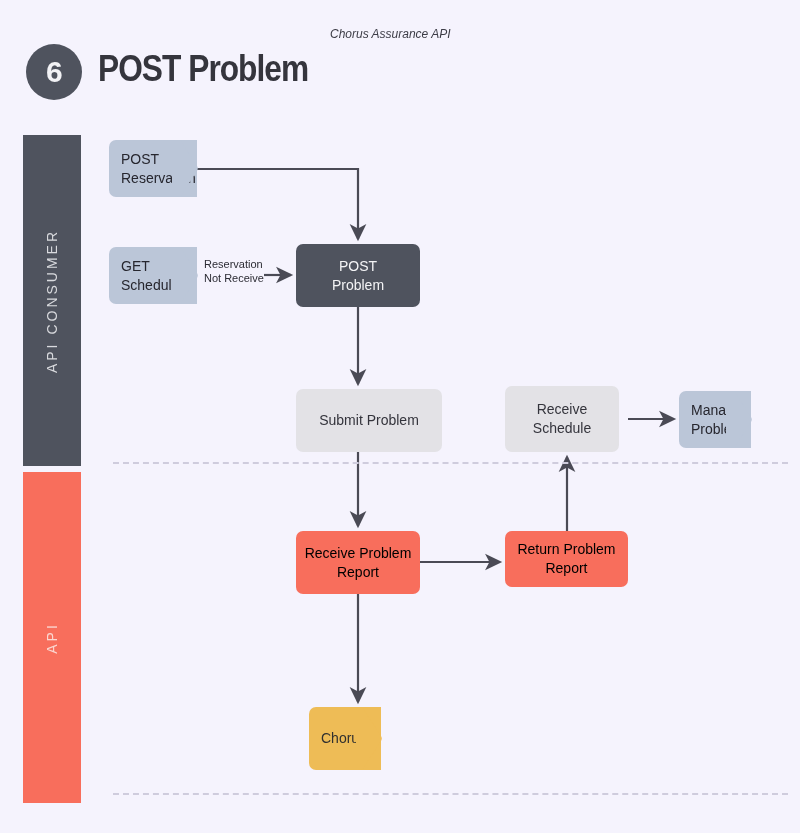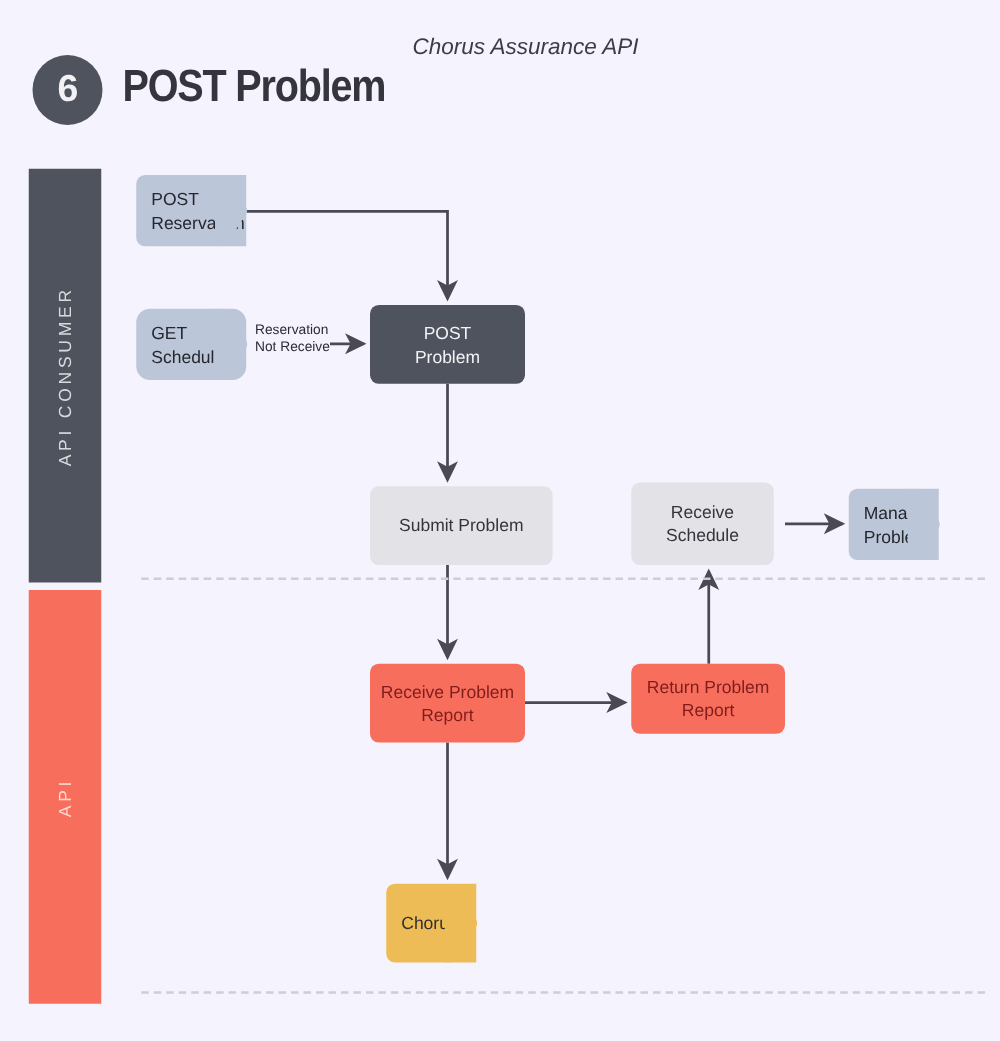--- a/index.html
+++ b/index.html
@@ -51,21 +51,21 @@
     color: #35353d;
     letter-spacing: -1.1px;
     transform: scaleX(0.88);
     transform-origin: left top;
     white-space: nowrap;
   }
   .doc-subtitle {
     position: absolute;
     left: 330px;
     top: 27px;
-    font-size: 18px;
+    font-size: 12px;
     font-style: italic;
     color: #3c3c46;
     white-space: nowrap;
   }
 
   
   .lane-band {
     position: absolute;
     display: flex;
     align-items: center;
@@ -113,21 +113,21 @@
     align-items: center;
     justify-content: center;
     text-align: center;
     border-radius: 7px;
     font-size: 14px;
     line-height: 1.35;
     padding: 4px 8px;
   }
   .node.dark  { background: #4f535e; color: #f4f4f6; }
   .node.grey  { background: #e3e2e6; color: #34343c; }
-  .node.coral { background: #f86e5c; color: #7f1d1d; }
+  .node.coral { background: #f86e5c; color: #000000; }
 
   
   .chev {
     position: absolute;
     box-sizing: border-box;
     display: flex;
     align-items: center;
     text-align: left;
     font-size: 14px;
     line-height: 1.3;
@@ -142,21 +142,21 @@
     position: absolute;
     right: -1px;
     top: 0;
     bottom: 0;
     width: 26px;
   }
   .chev .tip svg { display: block; width: 100%; height: 100%; }
 
   
   #node-post-reservation { left: 109px; top: 140px; width: 88px; height: 57px; }
-  #node-get-schedule     { left: 109px; top: 247px; width: 88px; height: 57px; border-radius: 11px; }
+  #node-get-schedule     { left: 109px; top: 247px; width: 88px; height: 57px; }
   #node-post-problem     { left: 296px; top: 244px; width: 124px; height: 63px; }
   #node-submit-problem   { left: 296px; top: 389px; width: 146px; height: 63px; }
   #node-receive-schedule { left: 505px; top: 386px; width: 114px; height: 66px; }
   #node-manage-problem   { left: 679px; top: 391px; width: 72px; height: 57px; }
   #node-receive-report   { left: 296px; top: 531px; width: 124px; height: 63px; }
   #node-return-report    { left: 505px; top: 531px; width: 123px; height: 56px; }
   #node-chorus           { left: 309px; top: 707px; width: 72px; height: 63px; }
 
   
   .edge-label {

